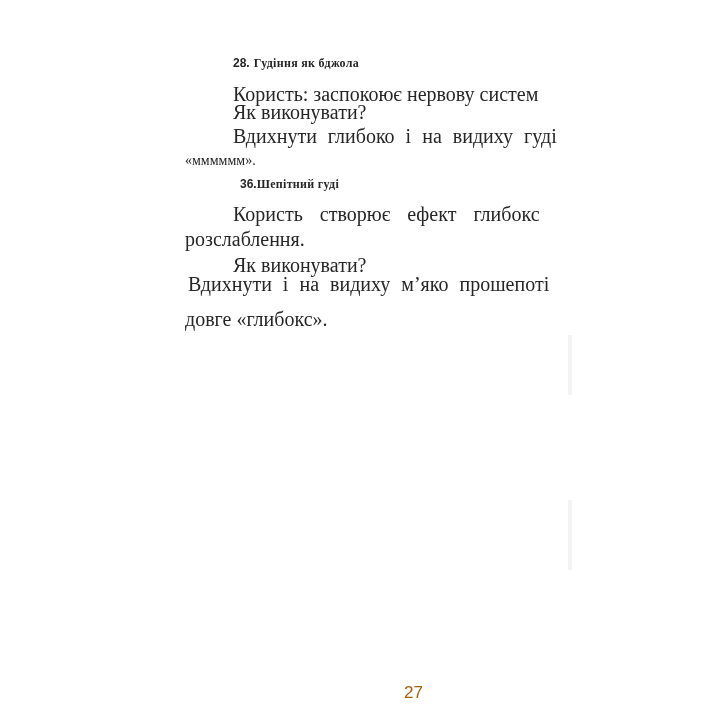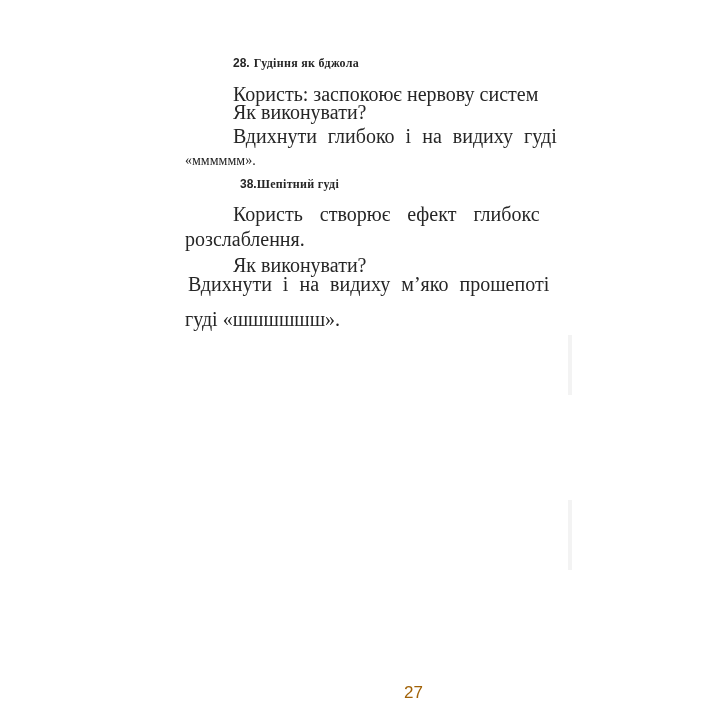--- a/index.html
+++ b/index.html
@@ -69,26 +69,26 @@
 
     <div class="line heading" style="left:233px; top:51px;">
       <span class="num">28.</span><span class="title" style="margin-left:4px;">Гудіння як бджола</span>
     </div>
     <div class="line" style="left:233px; top:76px;margin-top:6px;">Користь: заспокоює нервову систем</div>
     <div class="line" style="left:233px; top:100px;">Як виконувати?</div>
     <div class="line justified" style="left:233px; top:124px;">Вдихнути глибоко і на видиху гуді</div>
     <div class="line" style="left:185px; top:149px; font-size:14px;">«мммммм».</div>
 
     <div class="line heading" style="left:240px; top:172px;">
-      <span class="num">38.</span><span class="title">Шепітний гуді</span>
+      <span class="num">36.</span><span class="title">Шепітний гуді</span>
     </div>
     <div class="line justified-wide" style="left:233px; top:202px;">Користь створює ефект глибокс</div>
     <div class="line" style="left:185px; top:227px;">розслаблення.</div>
     <div class="line" style="left:233px; top:253px;">Як виконувати?</div>
     <div class="line justified" style="left:188px; top:272px;">Вдихнути і на видиху м’яко прошепоті</div>
-    <div class="line" style="left:185px; top:307px;">гуді «шшшшшш».</div>
+    <div class="line" style="left:185px; top:307px;">довге «глибокс».</div>
   </div>
 
   <div class="bleed" style="left:568px; top:335px; height:60px;"></div>
   <div class="bleed" style="left:568px; top:500px; height:70px;"></div>
 
   <div class="page-number">27</div>
 </div>
 
 </body></html>

